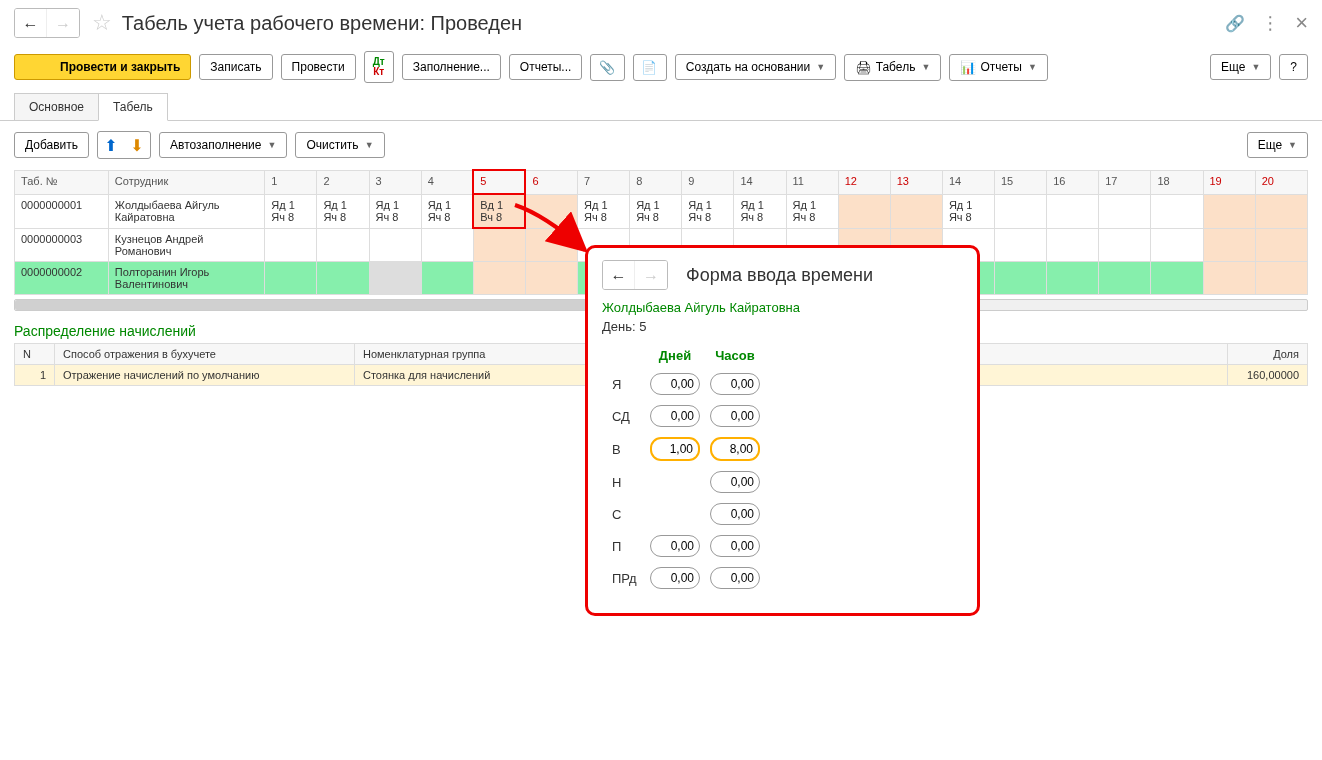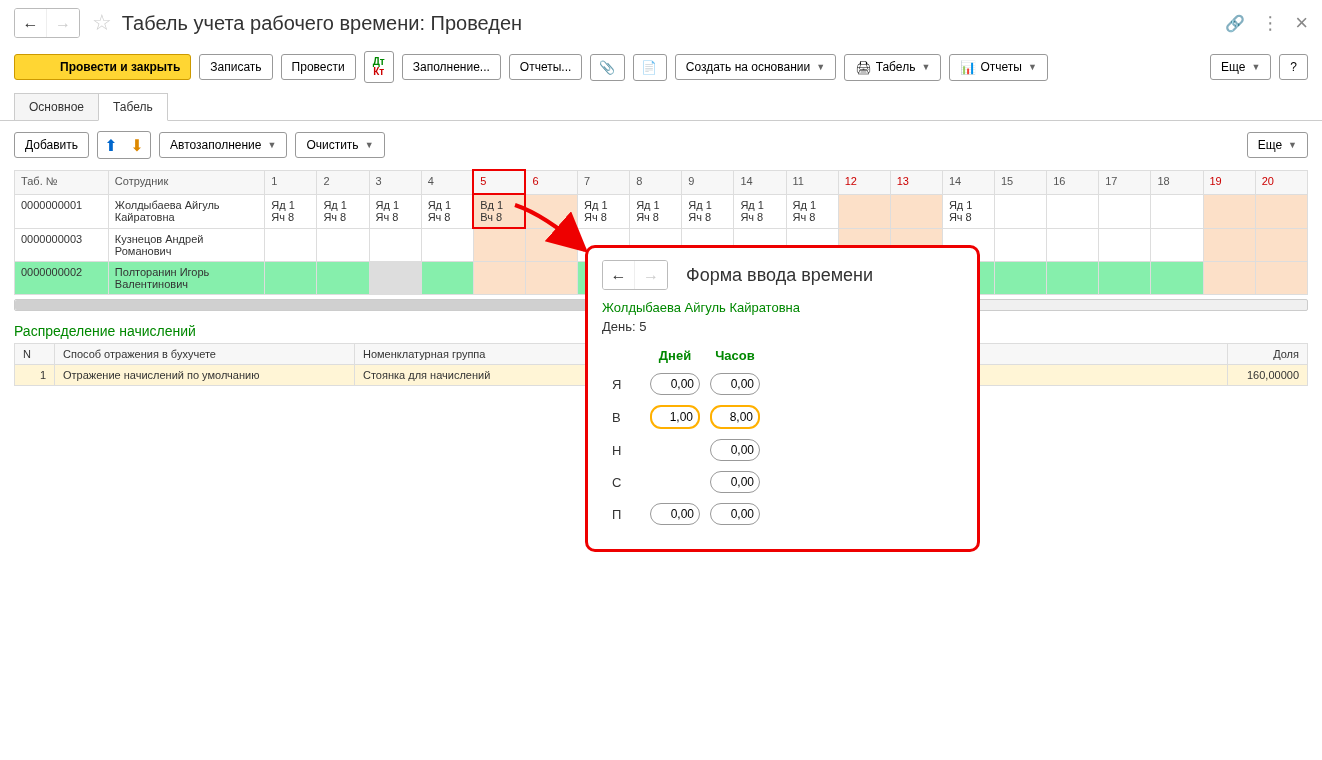--- a/index.html
+++ b/index.html
@@ -312,36 +312,46 @@
         <th>Дней</th>
         <th>Часов</th>
       </tr>
         </thead>
       <tbody id="popup-rows">
           <tr class="">
     <td class="label-col">Я</td>
     <td><input class="num-input" value="0,00" style=""></td>
     <td><input class="num-input" value="0,00" style=""></td>
   </tr>
+          <tr class="">
+    <td class="label-col">СД</td>
+    <td><input class="num-input" value="0,00" style=""></td>
+    <td><input class="num-input" value="0,00" style=""></td>
+  </tr>
           <tr class="hl-row">
     <td class="label-col">В</td>
     <td><input class="num-input" value="1,00" style=""></td>
     <td><input class="num-input" value="8,00" style=""></td>
   </tr>
           <tr class="">
     <td class="label-col">Н</td>
     <td></td>
     <td><input class="num-input" value="0,00" style=""></td>
   </tr>
           <tr class="">
     <td class="label-col">С</td>
     <td></td>
     <td><input class="num-input" value="0,00" style=""></td>
   </tr>
           <tr class="">
     <td class="label-col">П</td>
     <td><input class="num-input" value="0,00" style=""></td>
     <td><input class="num-input" value="0,00" style=""></td>
   </tr>
+          <tr class="">
+    <td class="label-col">ПРд</td>
+    <td><input class="num-input" value="0,00" style=""></td>
+    <td><input class="num-input" value="0,00" style=""></td>
+  </tr>
         </tbody>
     </table>
   </div>
 </div>
 
 </body></html>

